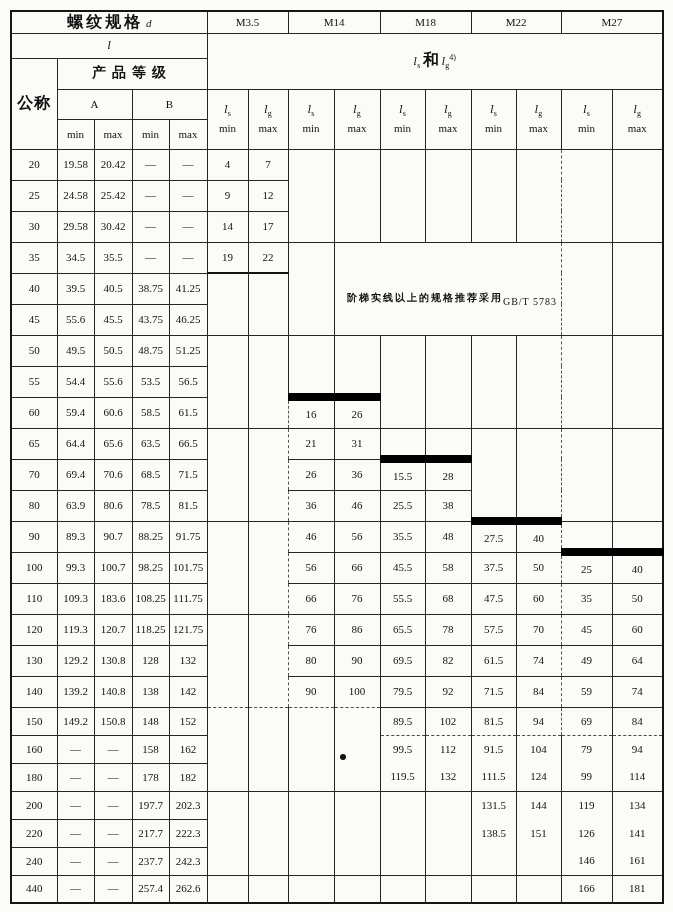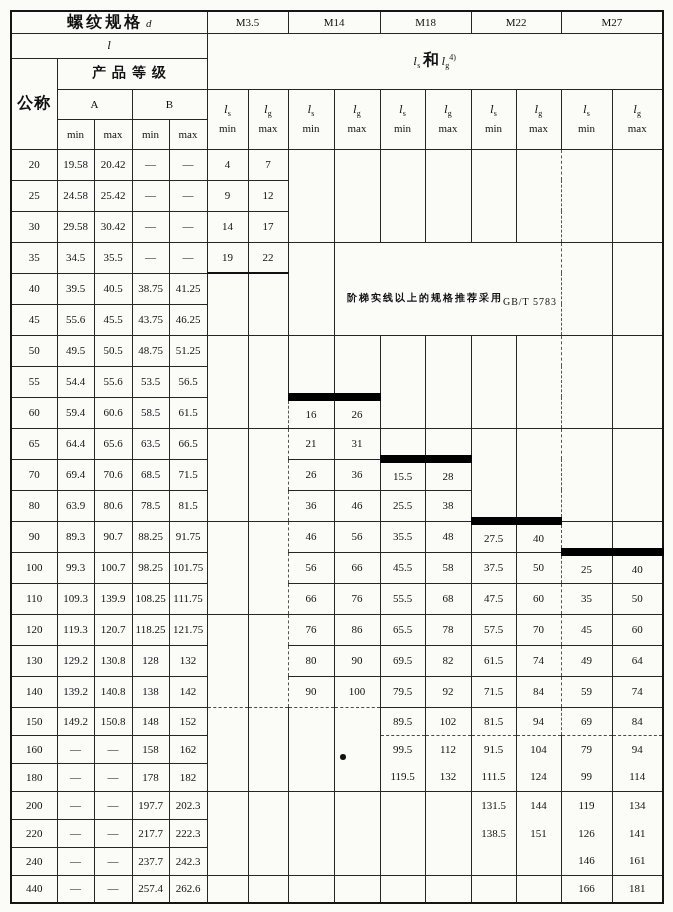--- a/index.html
+++ b/index.html
@@ -378,21 +378,21 @@
           <td class="hb">45.5</td>
           <td class="hb">58</td>
           <td class="hb">37.5</td>
           <td class="hb">50</td>
           <td class="hb step-top dash-l">25</td>
           <td class="hb step-top">40</td>
         </tr>
         <tr class="tall">
           <td class="hb">110</td>
           <td class="hb">109.3</td>
-          <td class="hb">139.9</td>
+          <td class="hb">183.6</td>
           <td class="hb">108.25</td>
           <td class="hb">111.75</td>
           <td class="hb"></td>
           <td class="hb"></td>
           <td class="hb dash-l">66</td>
           <td class="hb">76</td>
           <td class="hb">55.5</td>
           <td class="hb">68</td>
           <td class="hb">47.5</td>
           <td class="hb">60</td>

